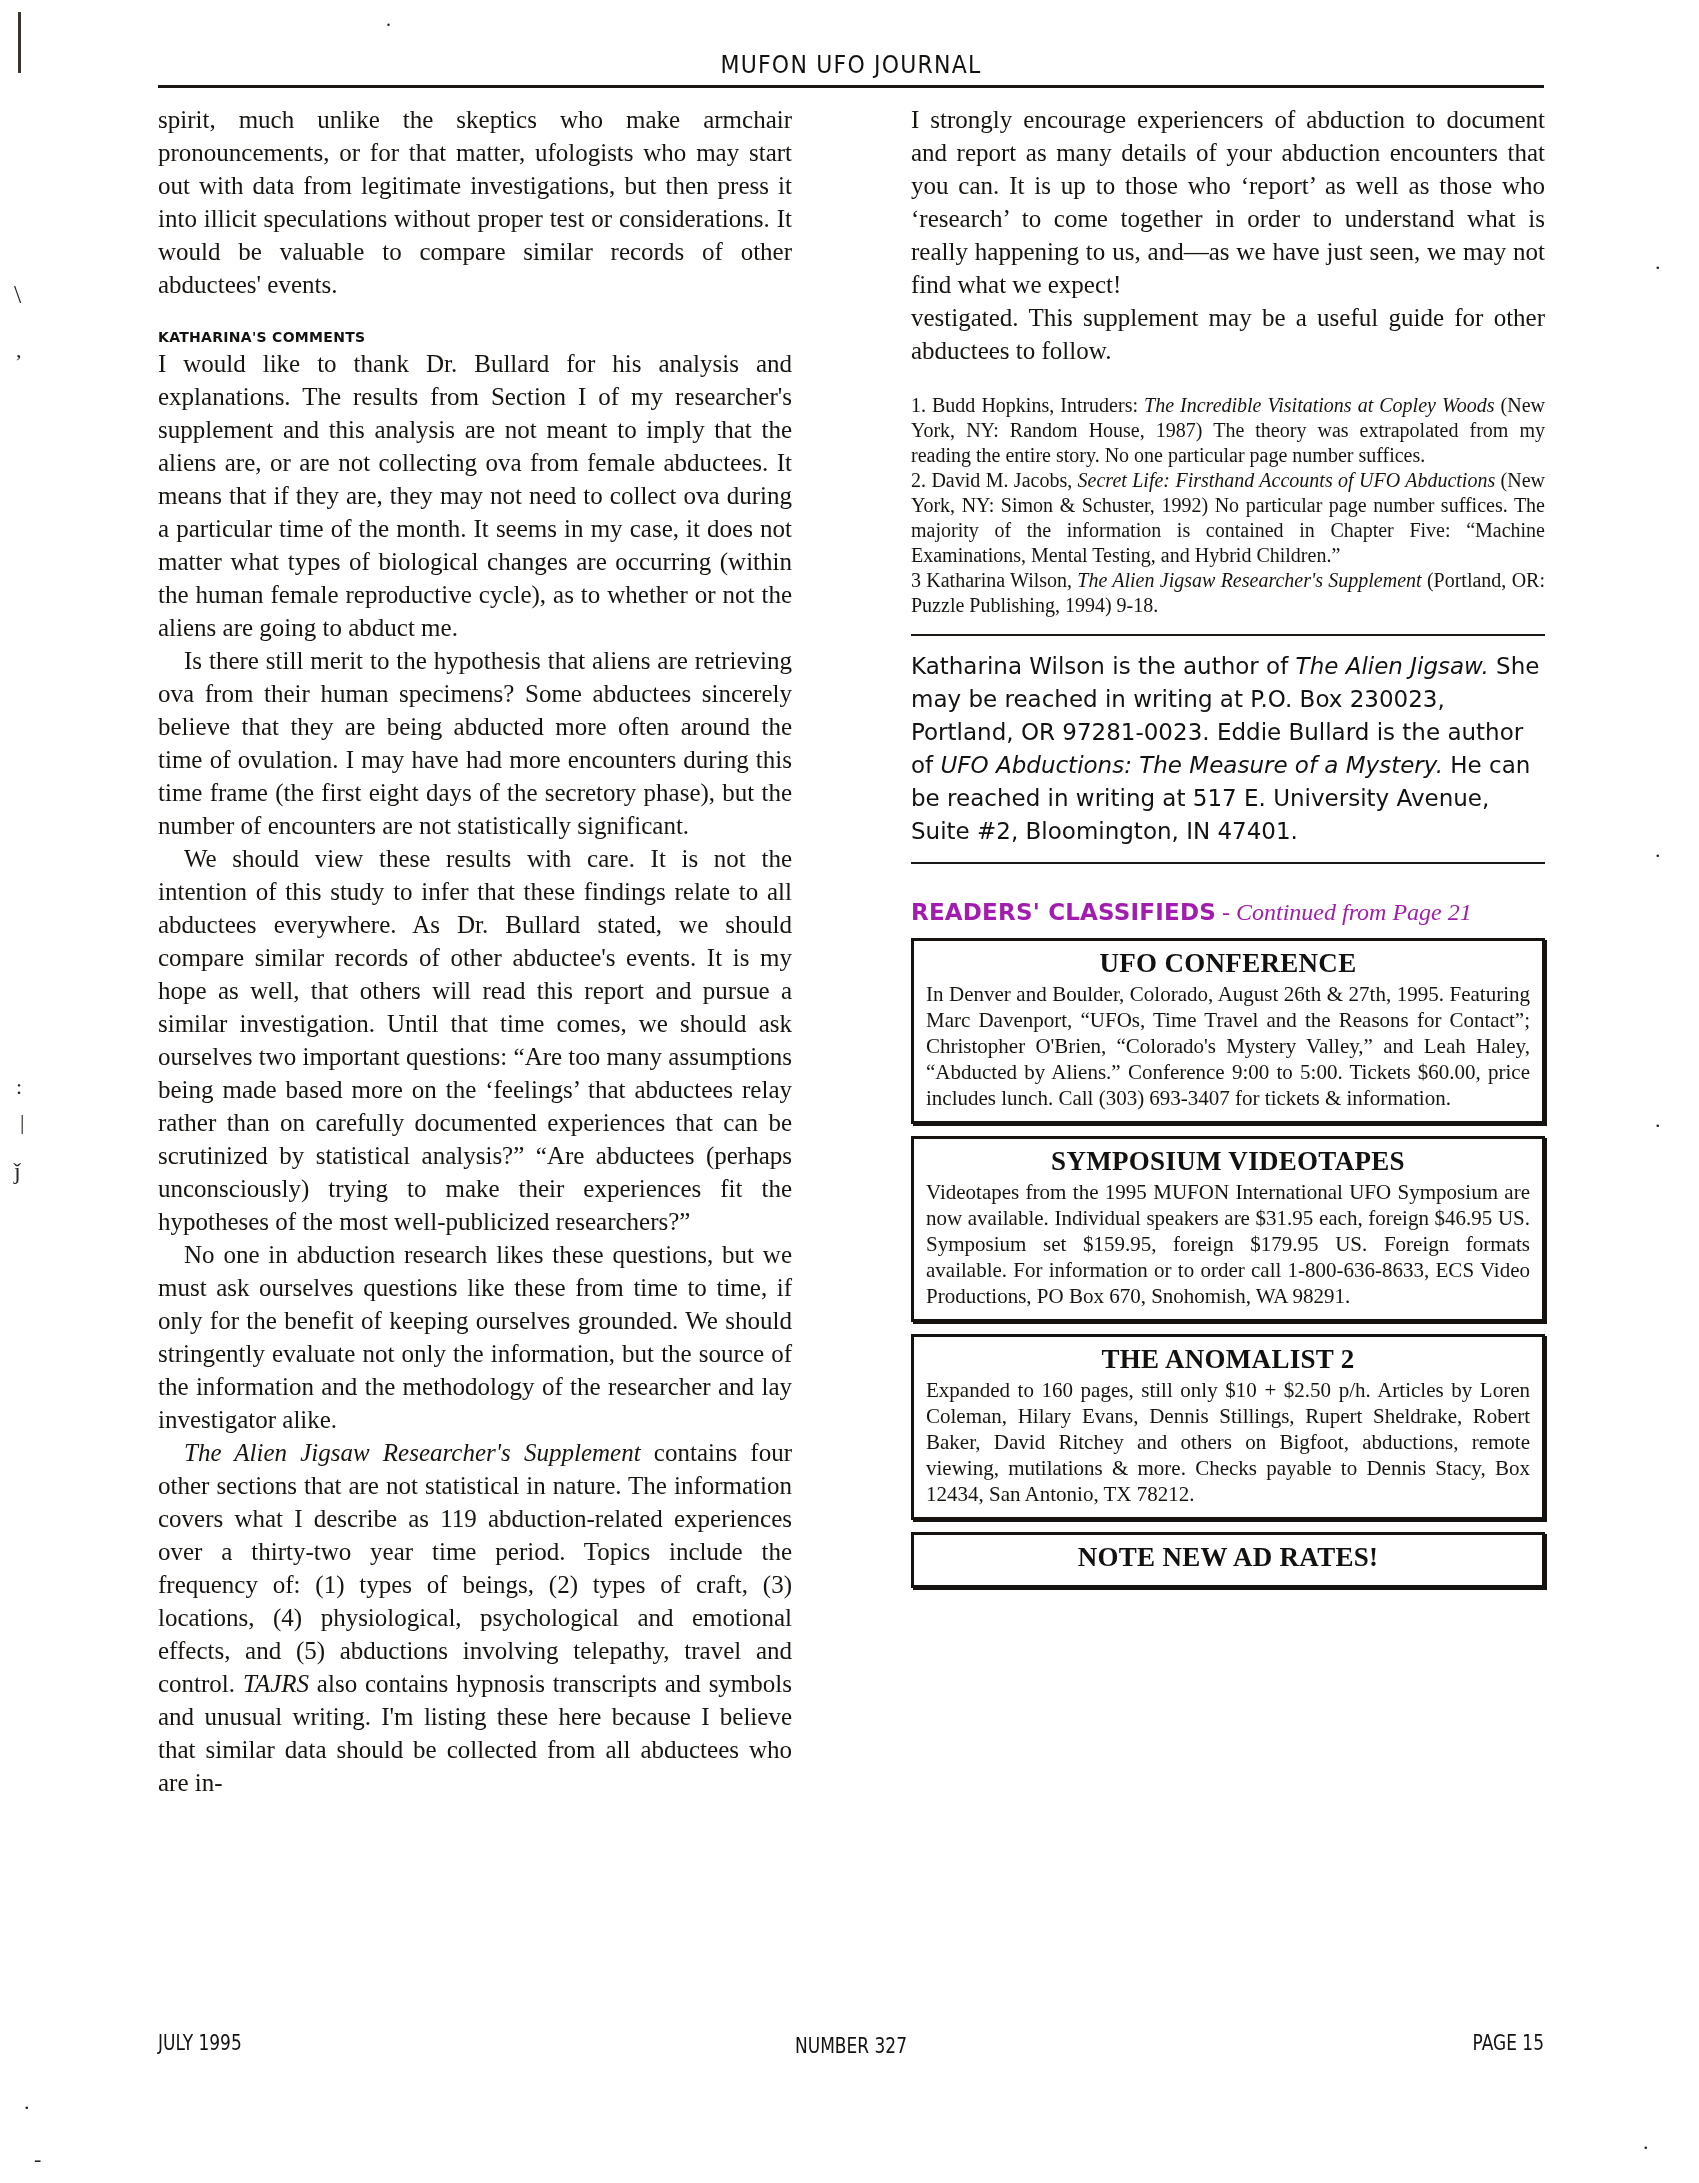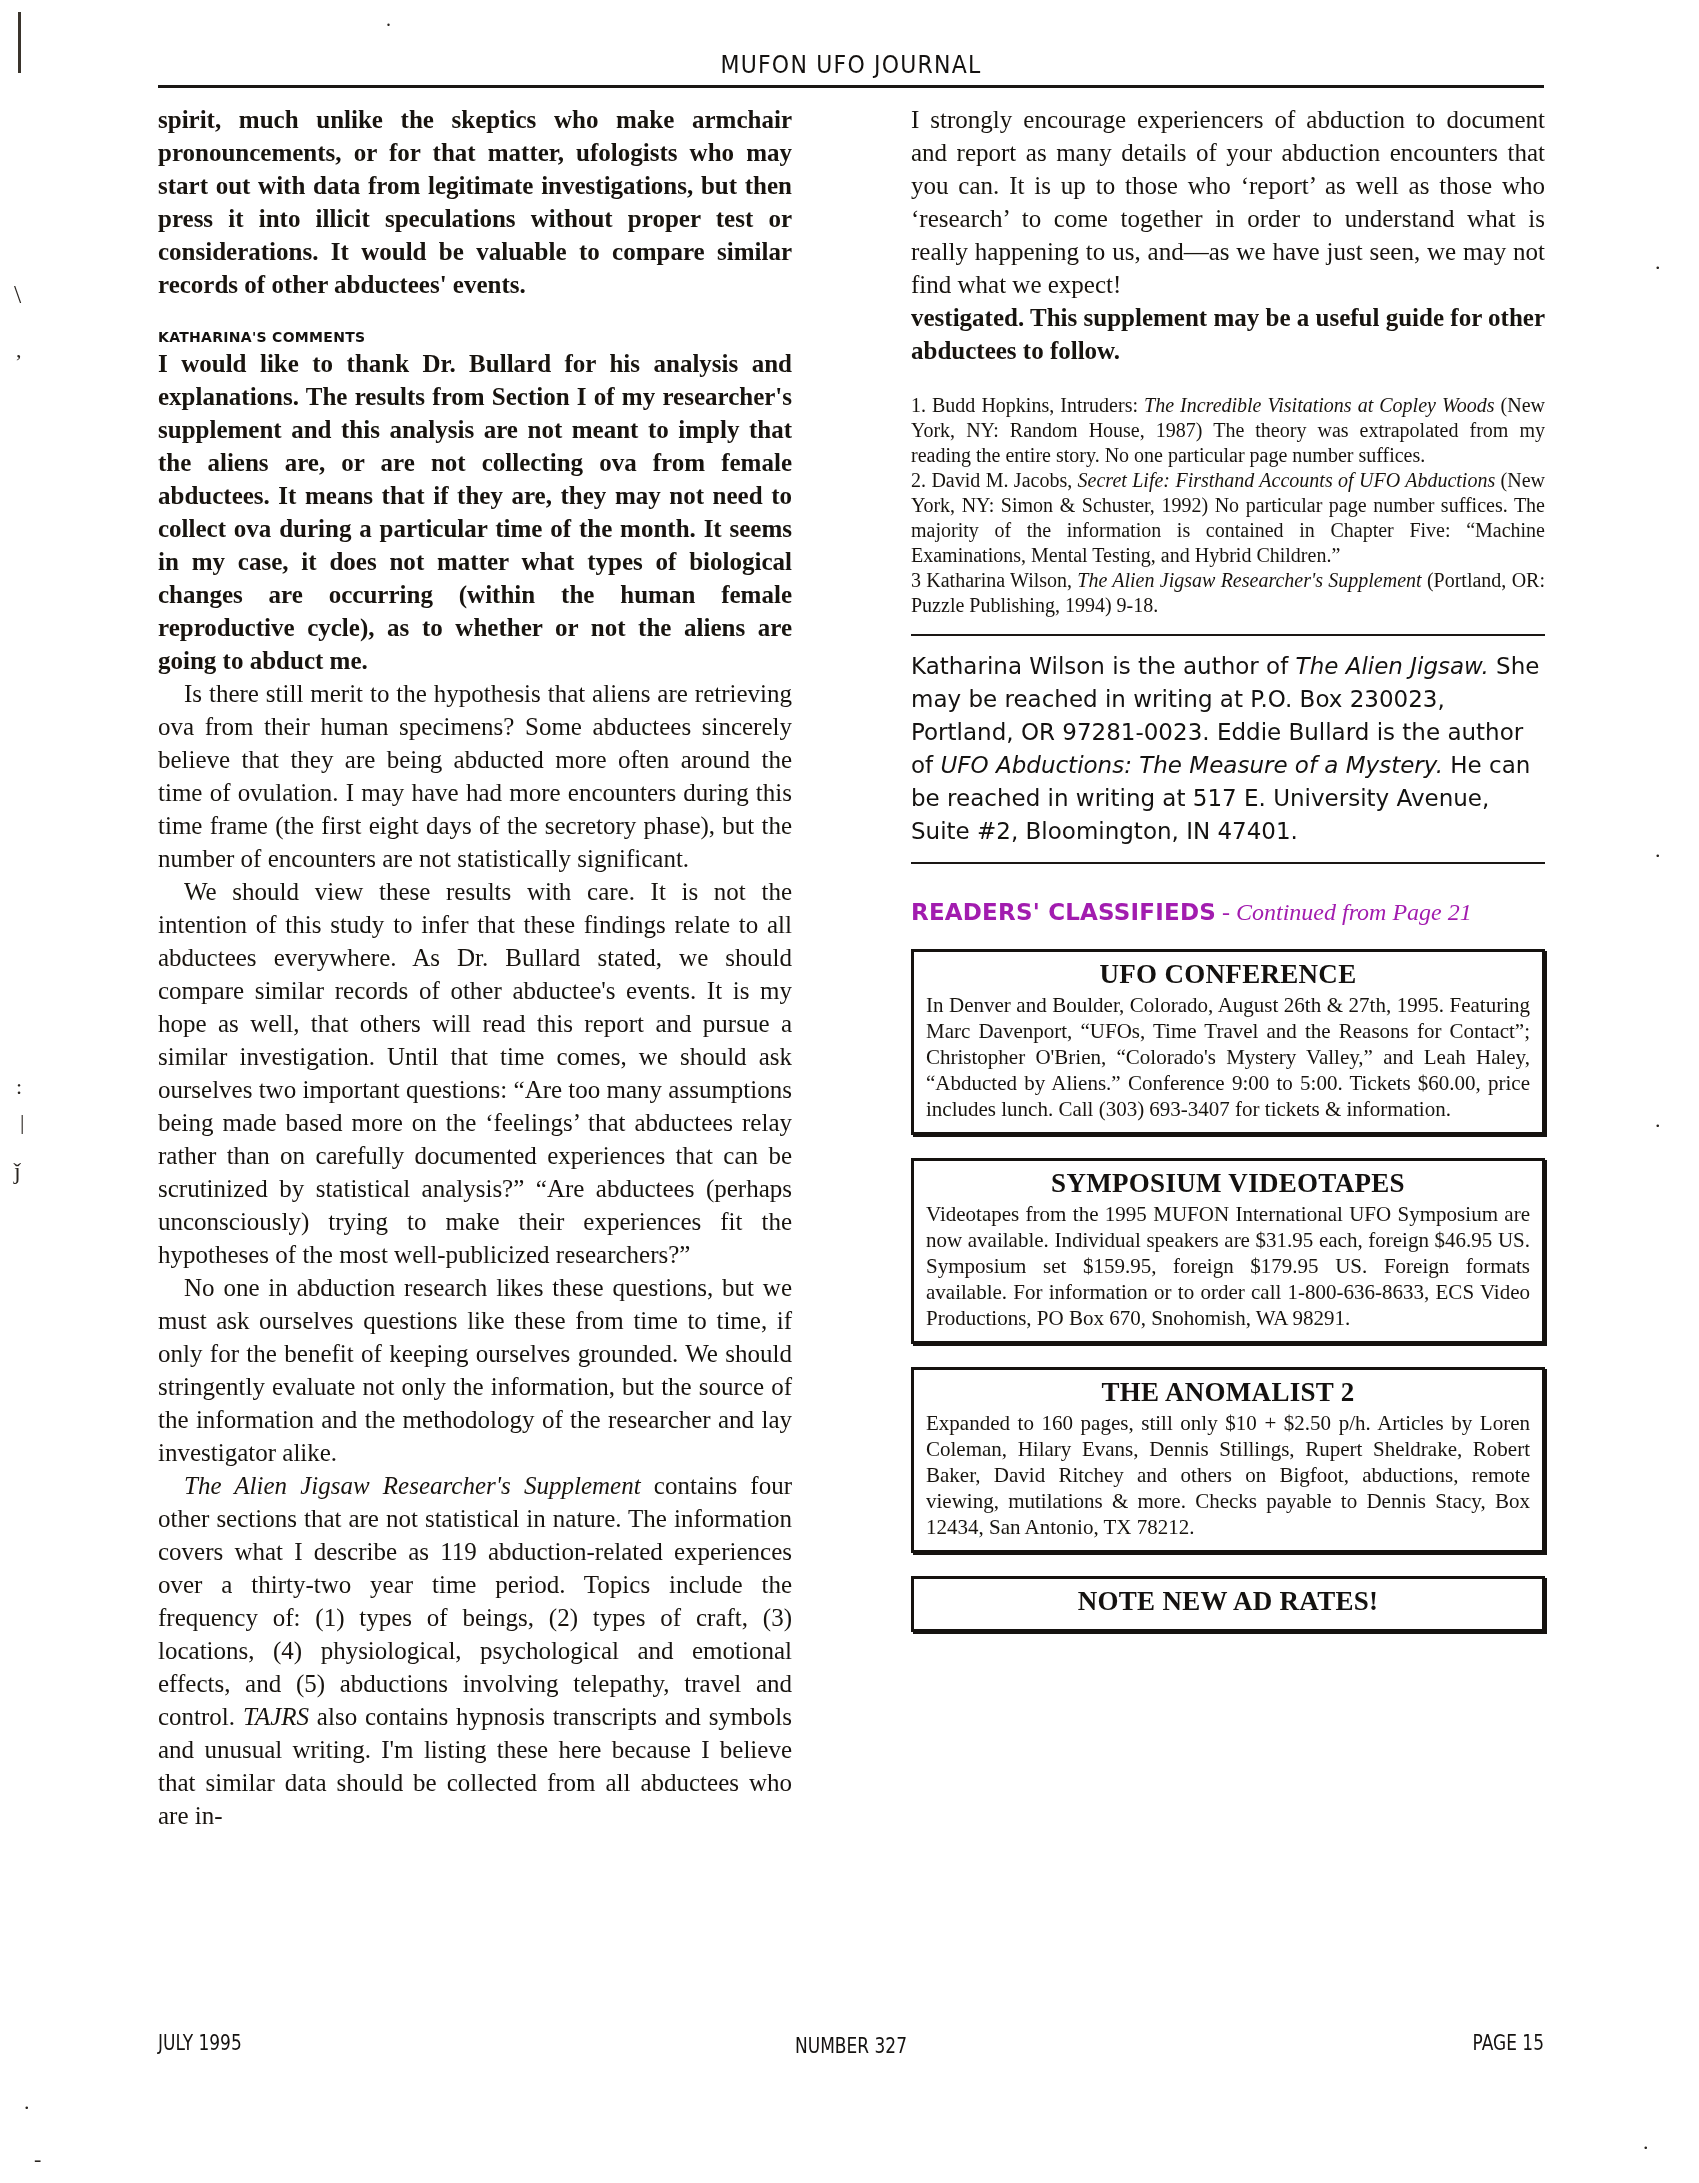--- a/index.html
+++ b/index.html
@@ -70,21 +70,21 @@
 
   p.body {
     margin: 0;
     font-size: 25px;
     line-height: 33px;
     text-align: justify;
     text-indent: 0;
     hyphens: none;
   }
   p.body + p.body { text-indent: 26px; }
-  p.noindent { text-indent: 0 !important; font-weight: bold; }
+  p.noindent { text-indent: 0 !important; }
 
   h2.section-head {
     margin: 28px 0 2px 0;
     font-family: "DejaVu Sans", sans-serif;
     font-size: 14px;
     font-weight: bold;
     letter-spacing: 0.3px;
     color: #141210;
   }
 
@@ -129,21 +129,21 @@
     letter-spacing: 0.2px;
   }
   .classified-head .cont {
     font-style: italic;
     font-family: "Liberation Serif", serif;
     font-size: 24px;
   }
 
   .ad-box {
     border: 3px solid #15120f;
-    margin-top: 23px;
+    margin-top: 12px;
     padding: 7px 12px 10px 12px;
     box-shadow: 2px 2px 0 #15120f;
   }
   .ad-title {
     text-align: center;
     font-size: 27px;
     font-weight: bold;
     letter-spacing: 0.3px;
     margin-bottom: 2px;
     color: #141210;

